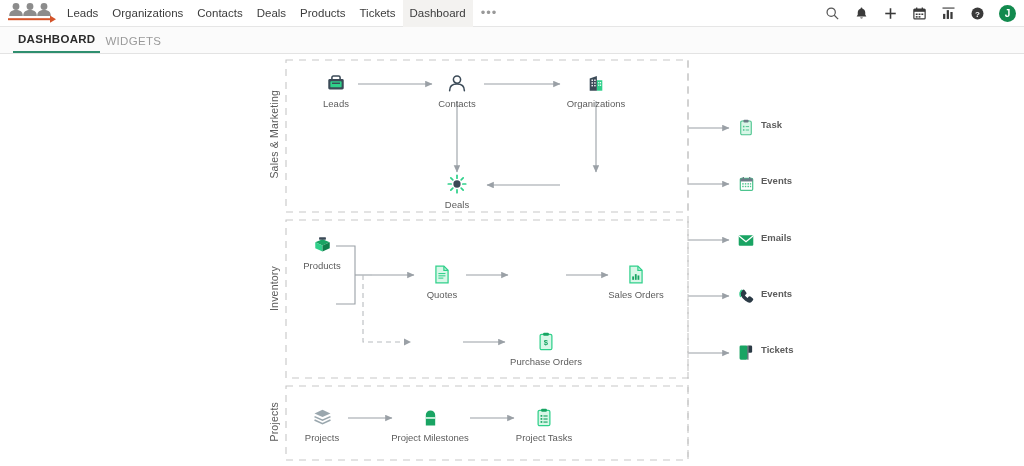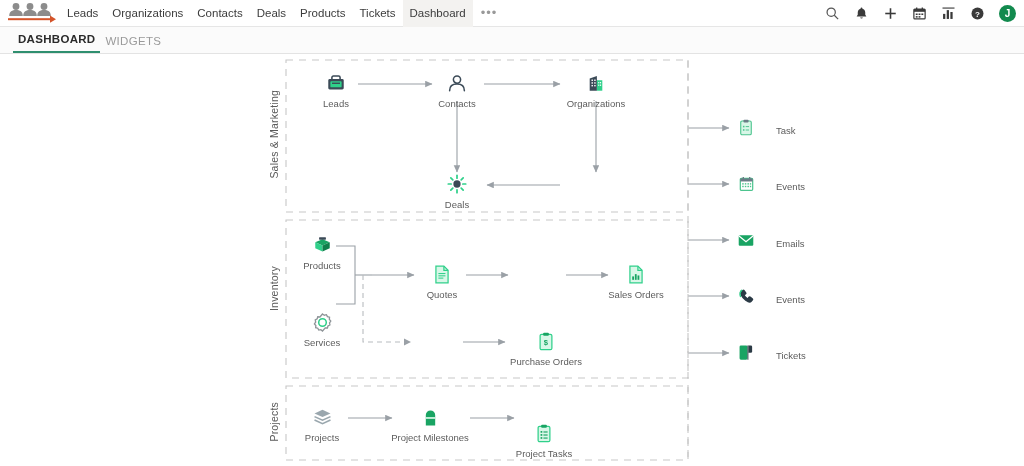--- a/index.html
+++ b/index.html
@@ -115,22 +115,23 @@
   .node .lbl {
     font-size: 9.5px;
     color: #5c5c5c;
     line-height: 11px;
     white-space: nowrap;
   }
 
   
   .rnode {
     position: absolute;
-    display: flex; align-items: flex-end; gap: 22px;
+    display: flex; align-items: flex-start; gap: 7px;
     cursor: pointer;
+    font-weight: bold;
   }
   .rnode .ico { width: 16px; height: 17px; display:flex; align-items:center; justify-content:center; }
   .rnode .lbl { font-size: 9.5px; color: #5c5c5c; white-space: nowrap; }
 </style>
 </head>
 <body>
 
 <div class="topbar">
 
   <div class="logo">
@@ -348,29 +349,20 @@
       <svg width="19" height="18" viewBox="0 0 20 18">
           <path d="M2.4 6.2 L10 3 L17.6 6.2 L10 9.4 Z" fill="#19a463"></path>
           <path d="M2.4 6.2 V12.4 L10 15.8 V9.4 Z" fill="#2fd08a"></path>
           <path d="M17.6 6.2 V12.4 L10 15.8 V9.4 Z" fill="#0f7f4b"></path>
           <rect x="6.4" y="0.8" width="7.2" height="2.6" rx="0.6" fill="#3b4a57"></rect>
         </svg>
     </div>
     <div class="lbl">Products</div>
   </div>
 
-  <div class="node" style="left:322px; top:257px;">
-    <div class="ico">
-      <svg width="19" height="19" viewBox="0 0 20 20">
-          <path d="M10 1 l1.9 1.3 2.2-.5 1.1 2 2.2.6-.2 2.3 1.5 1.7-1.3 1.9.4 2.2-2 1.1-.6 2.2-2.3-.2L10 19l-1.7-1.4-2.2.4-1.1-2-2.2-.6.2-2.3L1.5 11.4l1.3-1.9L2.4 7.3l2-1.1.6-2.2 2.3.2z" fill="none" stroke="#8e9498" stroke-width="1.4"></path>
-          <circle cx="10" cy="10" r="4" fill="none" stroke="#2fd08a" stroke-width="1.6"></circle>
-        </svg>
-    </div>
-    <div class="lbl">Services</div>
-  </div>
 
   <div class="node" style="left:442px; top:209px;">
     <div class="ico">
       <svg width="16" height="19" viewBox="0 0 16 20">
           <path d="M1.6 1.2 h8.4 L14.4 5.6 V18.8 H1.6 Z" fill="#d9f7e8" stroke="#2fd08a" stroke-width="1.3"></path>
           <path d="M10 1.2 V5.6 H14.4" fill="none" stroke="#2fd08a" stroke-width="1.3"></path>
           <g stroke="#2fd08a" stroke-width="1.1">
             <line x1="4.2" y1="9" x2="11.6" y2="9"></line>
             <line x1="4.2" y1="11.4" x2="11.6" y2="11.4"></line>
             <line x1="4.2" y1="13.8" x2="9.4" y2="13.8"></line>
@@ -422,21 +414,21 @@
   <div class="node" style="left:430px; top:352px;">
     <div class="ico">
       <svg width="15" height="19" viewBox="0 0 16 20">
           <path d="M3 18.6 V7.4 a5 5 0 0 1 10 0 V18.6 Z" fill="#19a463"></path>
           <rect x="3" y="9.6" width="10" height="1.8" fill="#d9f7e8"></rect>
         </svg>
     </div>
     <div class="lbl">Project Milestones</div>
   </div>
 
-  <div class="node" style="left:544px; top:368px;">
+  <div class="node" style="left:544px; top:352px;">
     <div class="ico">
       <svg width="16" height="19" viewBox="0 0 16 20">
           <rect x="1.8" y="2.4" width="12.4" height="16.2" rx="1.6" fill="#d9f7e8" stroke="#2fd08a" stroke-width="1.3"></rect>
           <rect x="5" y="0.8" width="6" height="3.2" rx="1" fill="#19a463"></rect>
           <g fill="#19a463">
             <rect x="4.4" y="7.4" width="1.8" height="1.8"></rect>
             <rect x="4.4" y="10.6" width="1.8" height="1.8"></rect>
             <rect x="4.4" y="13.8" width="1.8" height="1.8"></rect>
             <rect x="7.4" y="7.8" width="4.4" height="1.2"></rect>
             <rect x="7.4" y="11" width="4.4" height="1.2"></rect>

